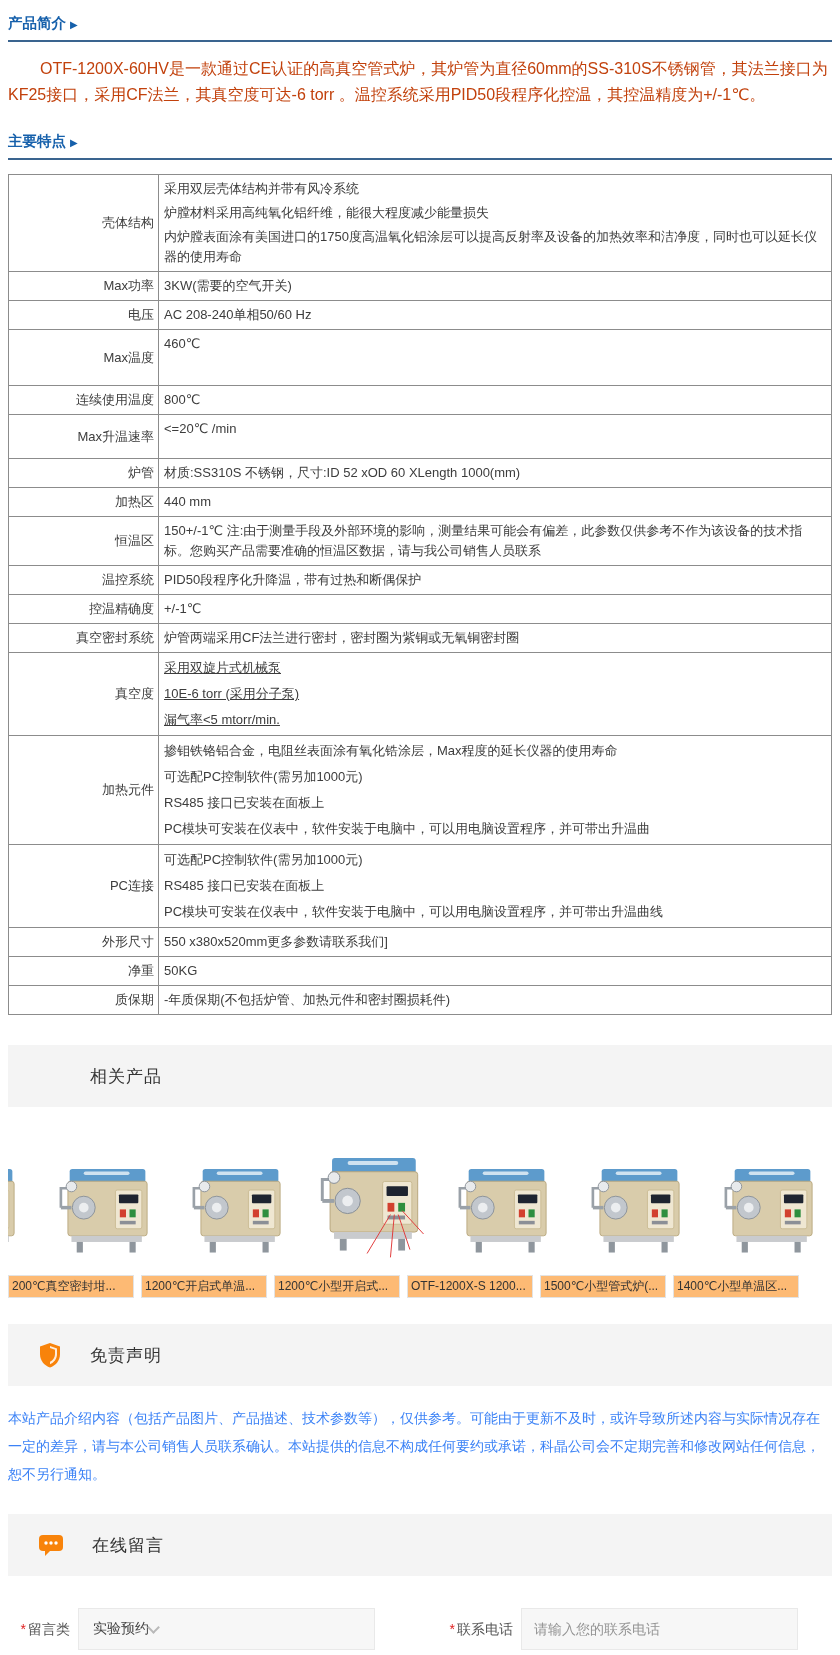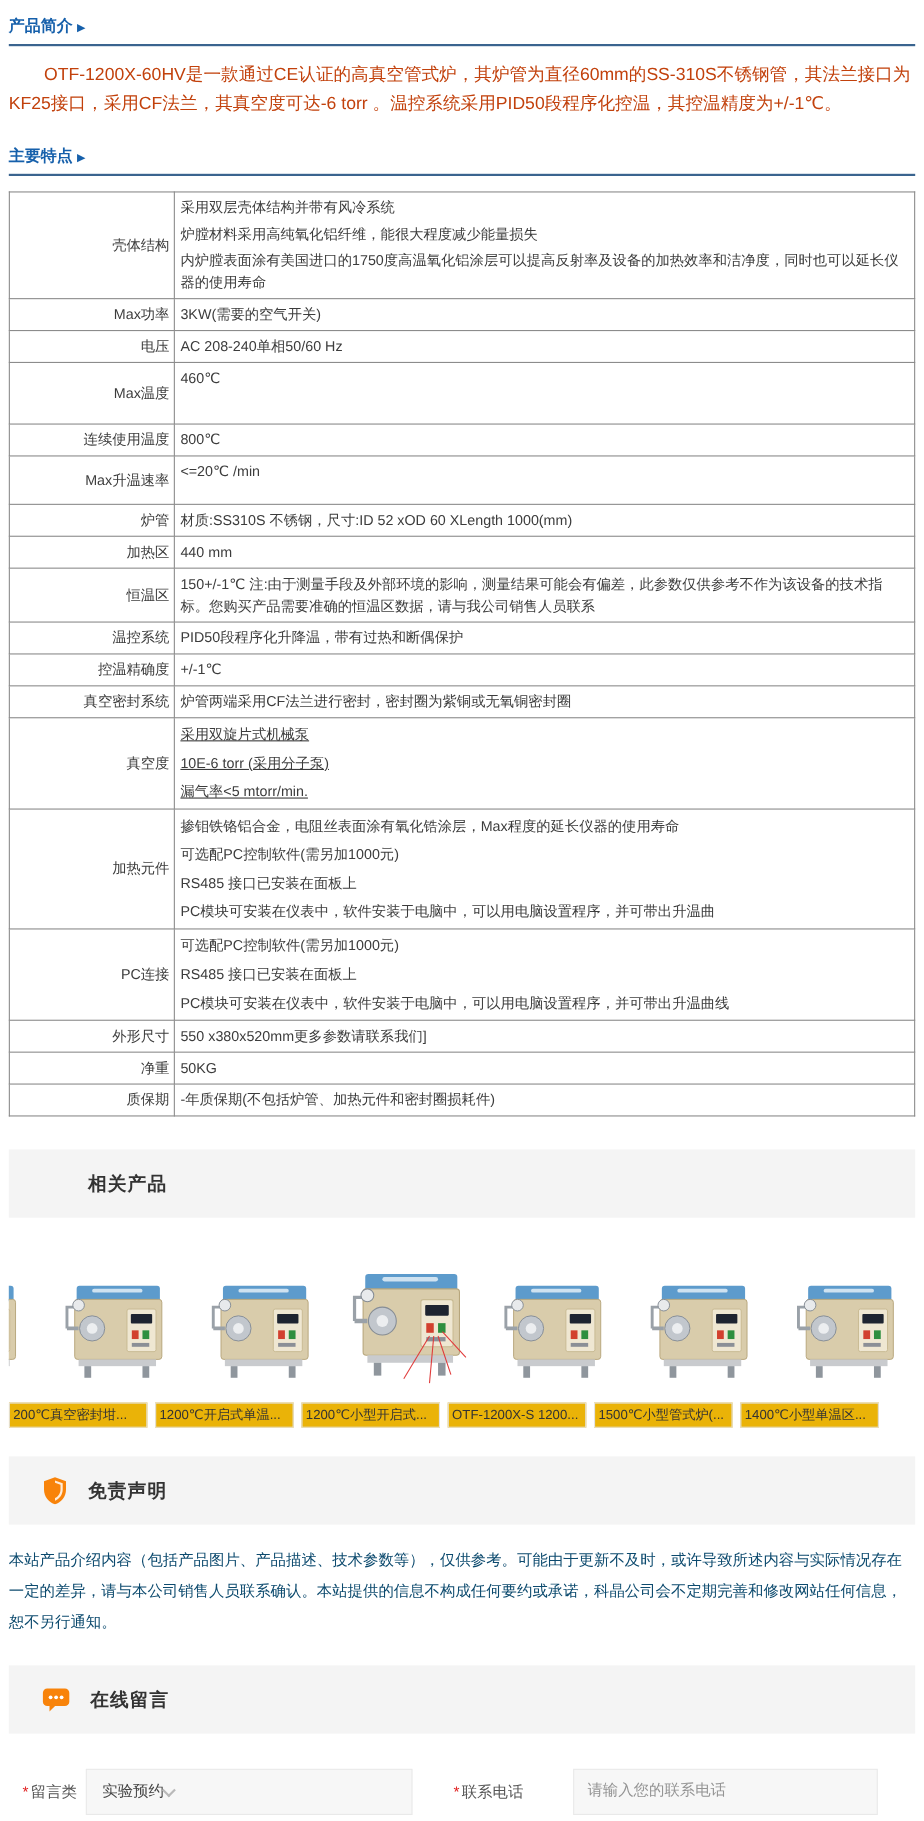--- a/index.html
+++ b/index.html
@@ -34,50 +34,50 @@
   table.spec tr:nth-child(4) td{height:56px;}
   table.spec tr:nth-child(4) td.v,
   table.spec tr:nth-child(6) td.v{vertical-align:top;}
   table.spec tr:nth-child(6) td{height:44px;}
   table.spec tr:nth-child(13) td.v div{padding:3px 0;text-decoration:underline;}
   table.spec tr:nth-child(14) td.v div,
   table.spec tr:nth-child(15) td.v div{padding:3px 0;}
 
   
   .bar{background:#f4f4f4;height:62px;display:flex;align-items:center;padding-left:30px;margin:26px 0 14px 0;}
-  .bar .bar-title{font-size:17px;font-weight:bold;color:#333;margin-left:18px;letter-spacing:1px;}
+  .bar .bar-title{font-size:17px;font-weight:normal;color:#333;margin-left:28px;letter-spacing:1px;}
   .ic{display:inline-flex;align-items:center;justify-content:center;}
   .ic-clover{width:24px;height:24px;display:grid;grid-template-columns:11px 11px;grid-template-rows:11px 11px;gap:2px;}
   .ic-clover i{background:var(--orange);border-radius:45%;}
 
   
   .carousel{overflow:hidden;width:100%;}
   .car-images{display:flex;gap:7px;transform:translateX(-100px);width:1050px;}
   .car-img-cell{width:126px;min-width:126px;height:150px;display:flex;align-items:flex-end;justify-content:center;background:#fff;}
   .furnace{width:112px;height:132px;}
   .car-img-cell .annot{display:none;}
   .car-img-cell.v3 .annot{display:block;}
   .car-img-cell.v3 .furnace{width:124px;height:146px;}
   .car-captions{display:flex;gap:7px;margin-top:4px;}
-  .car-caption{width:126px;min-width:126px;height:23px;border:1px solid #e3e3e3;background:#eab308;
+  .car-caption{width:126px;min-width:126px;height:23px;border:1px solid #e3e3e3;background:#fdba74;
     font-size:12px;color:#333;line-height:21px;padding:0 3px;white-space:nowrap;overflow:hidden;}
 
   
-  .disclaimer-text{font-size:14px;line-height:28px;color:#0c4a6e;margin:18px 0 6px 0;}
+  .disclaimer-text{font-size:14px;line-height:28px;color:#3b82f6;margin:18px 0 6px 0;}
 
   
   .form{margin-top:32px;}
   .f-row{display:flex;align-items:flex-start;margin-bottom:15px;}
   .f-label{width:62px;min-width:62px;text-align:right;font-size:14px;color:#555;line-height:42px;}
-  .f-label-r{width:138px;min-width:138px;text-align:center;font-size:14px;color:#555;line-height:42px;}
+  .f-label-r{width:138px;min-width:138px;text-align:right;font-size:14px;color:#555;line-height:42px;}
   .star{color:var(--required-red);margin-right:2px;font-size:14px;}
   .field{background:#f7f7f7;border:1px solid #e9e9e9;height:42px;}
   .f-left{width:297px;margin-left:8px;}
   .f-right{width:277px;margin-left:8px;}
-  input.field{padding:0 12px;font-size:14px;color:#6d28d9;outline:none;font-family:Liberation Serif, serif;}
+  input.field{padding:0 12px;font-size:14px;color:#6d28d9;outline:none;font-family:Liberation Sans, sans-serif;}
   input.field::placeholder, textarea::placeholder{color:#949494;opacity:1;}
   .select{display:flex;align-items:center;justify-content:flex-start;padding:0 14px;cursor:pointer;}
   .select .sel-val{font-size:14px;color:#444;}
   .chev{width:9px;height:9px;border-left:2px solid #b9b9b9;border-bottom:2px solid #b9b9b9;transform:rotate(-45deg);margin-top:-4px;}
 </style>
 </head>
 <body>
 
 <div class="page">
 

